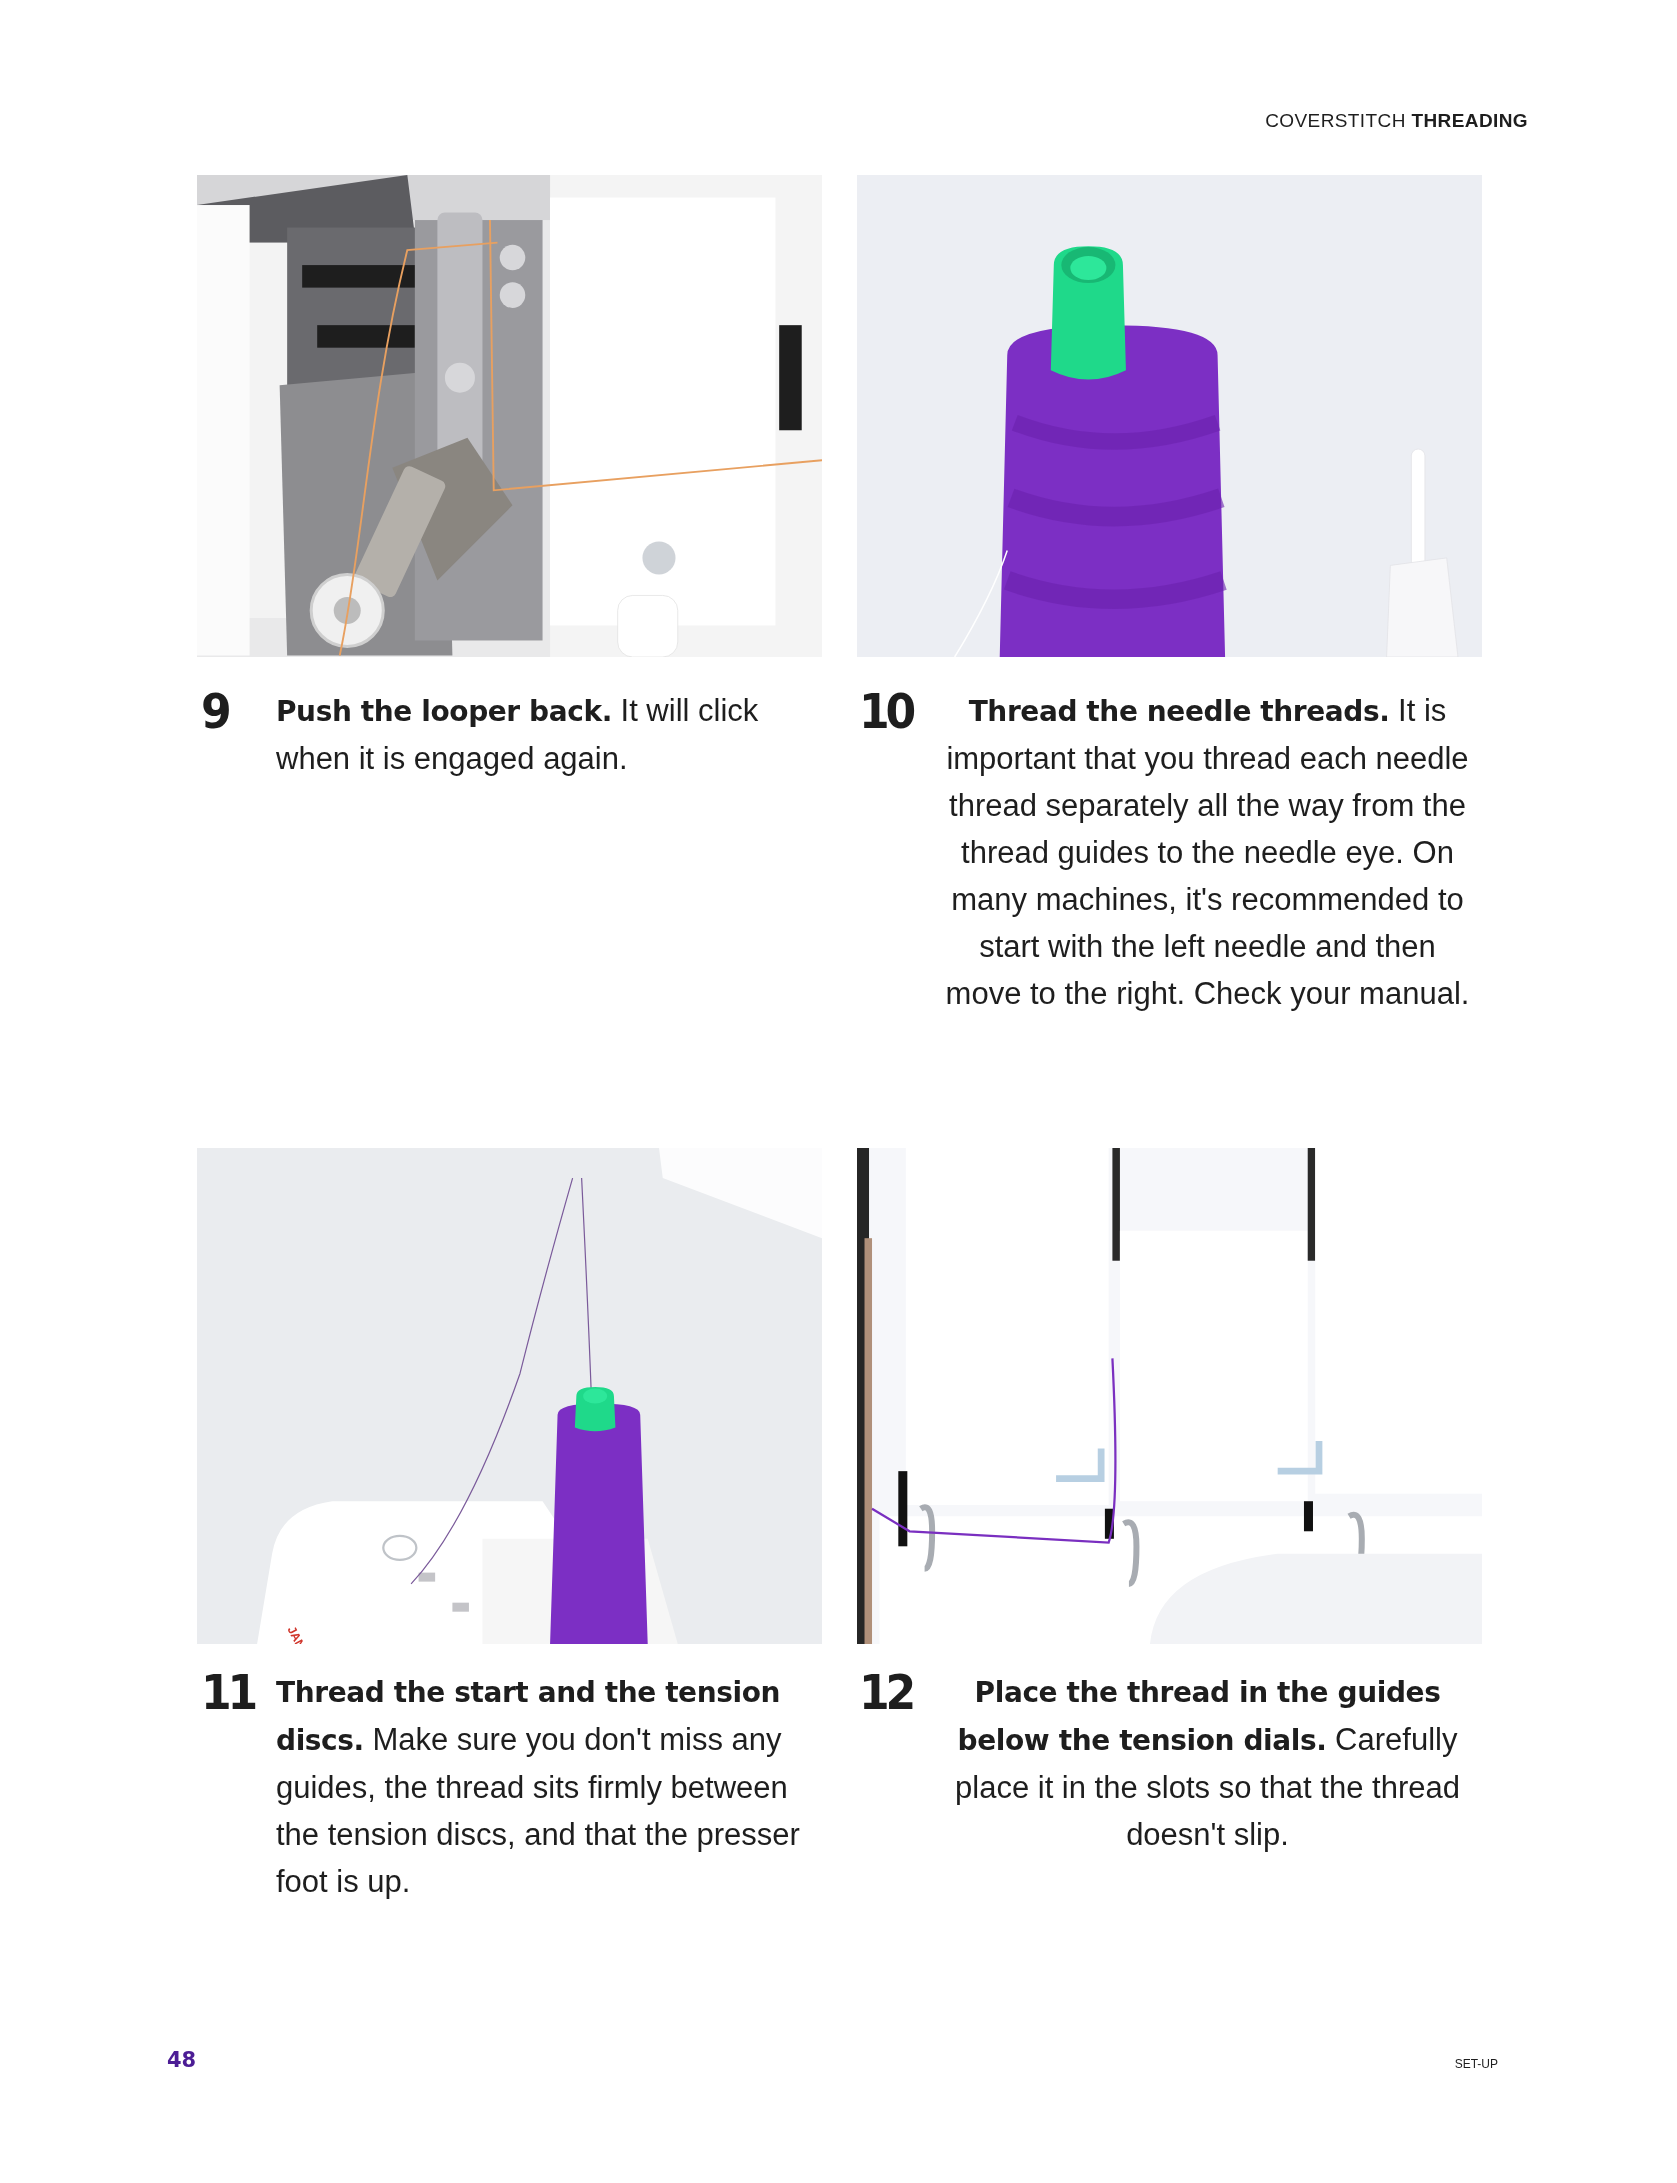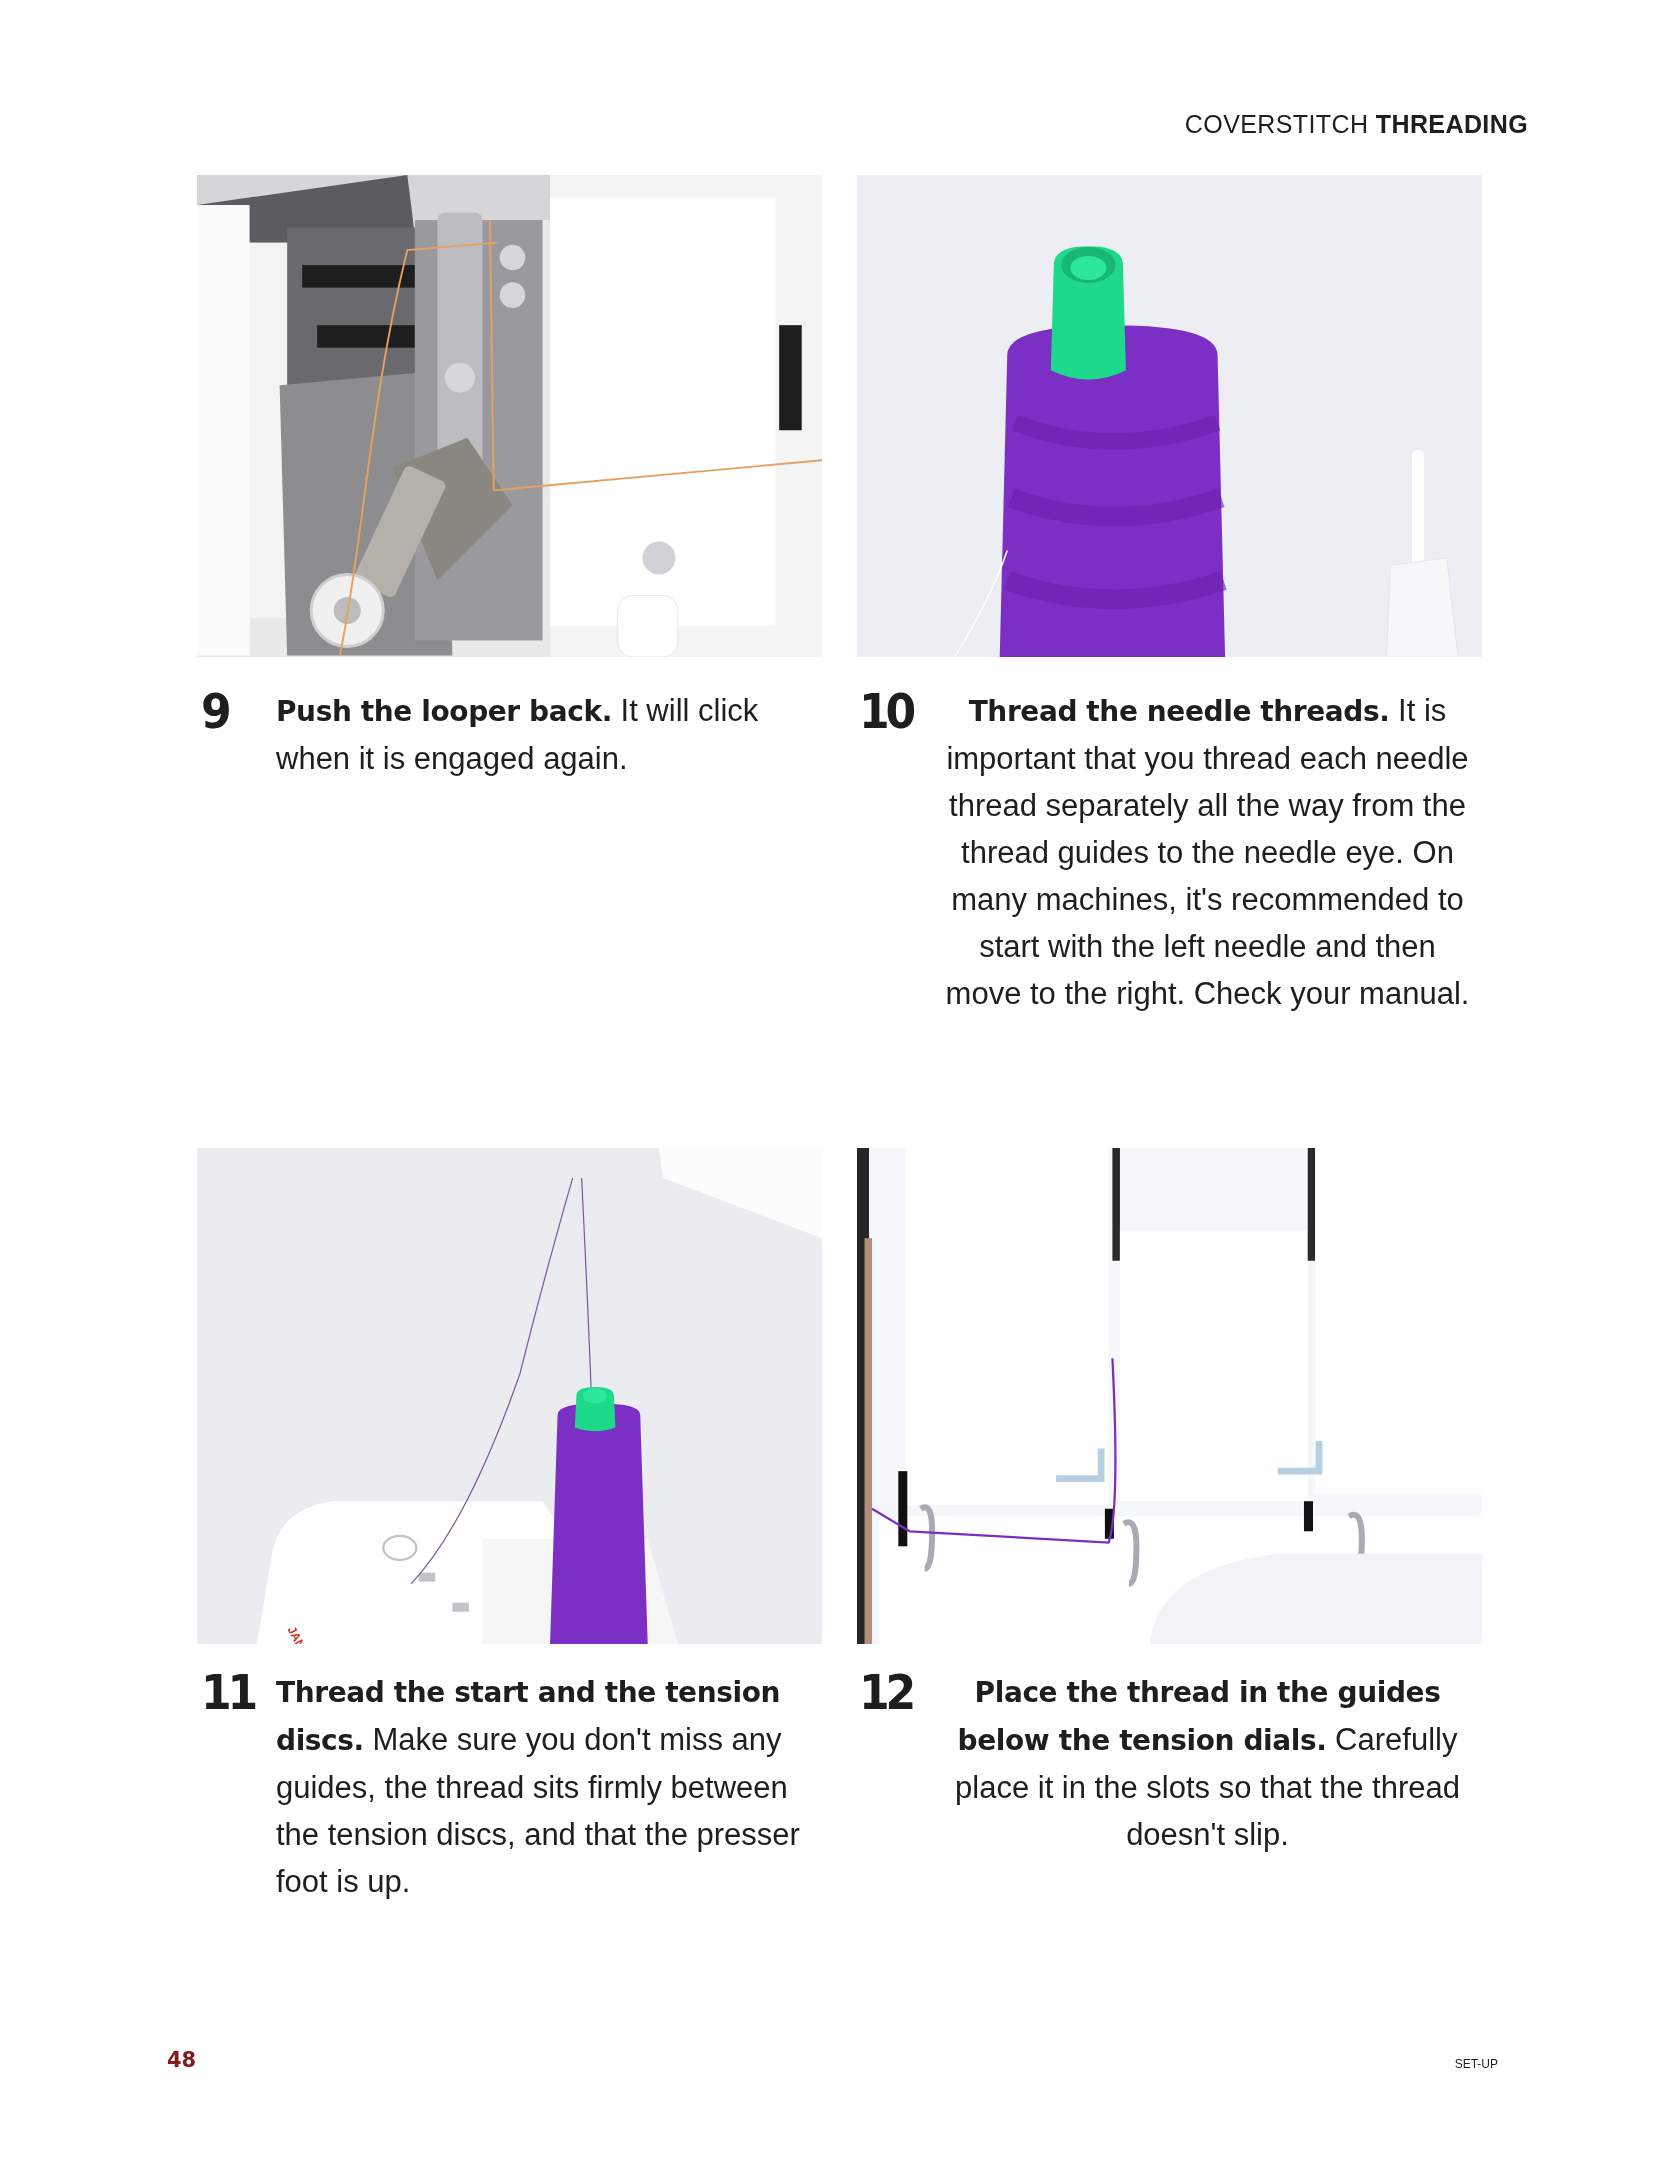--- a/index.html
+++ b/index.html
@@ -1,19 +1,19 @@
 <!DOCTYPE html>
 <html style="font-size:12px"><head>
 <meta charset="utf-8">
 <style>
   html, body { margin: 0; padding: 0; background: #ffffff; }
   body { width: 1678px; height: 2183px; position: relative; overflow: hidden;
          font-family: "Liberation Sans", sans-serif; color: #1e1e1e; }
 
-  .running-head { position: absolute; top: 110px; right: 150px; font-size: 25px;
+  .running-head { position: absolute; top: 110px; right: 150px; font-size: 19px;
                   letter-spacing: 0.4px; color: #1e1e1e; }
   .running-head .rh-bold { font-weight: bold; }
 
   .photo { position: absolute; overflow: hidden; }
   .photo svg { display: block; width: 100%; height: 100%; }
   #photo-9  { left: 197px;  top: 175px;  width: 625px; height: 482px; }
   #photo-10 { left: 857px; top: 175px;  width: 625px; height: 482px; }
   #photo-11 { left: 197px;  top: 1148px; width: 625px; height: 496px; }
   #photo-12 { left: 857px; top: 1148px; width: 625px; height: 496px; }
 
@@ -25,21 +25,21 @@
                line-height: 47px; color: #1e1e1e; }
   .step-text .lead { font-family: "DejaVu Sans", sans-serif; font-weight: bold;
                      font-size: 28px; letter-spacing: -0.4px; }
   #step-9  { left: 201px;  top: 687px; }
   #step-10 { left: 859px; top: 687px; }
   #step-11 { left: 201px;  top: 1668px; }
   #step-12 { left: 859px; top: 1668px; }
   #step-10 .step-text, #step-12 .step-text { left: 78px; width: 541px; text-align: center; }
 
   .folio { position: absolute; top: 2048px; left: 167px; font-family: "DejaVu Sans", sans-serif;
-           font-weight: bold; font-size: 21px; color: #7f1d1d; text-align: right; }
+           font-weight: bold; font-size: 21px; color: #4c1d95; text-align: right; }
   .section-label { position: absolute; top: 2057px; right: 180px; font-size: 12px; color: #1e1e1e; }
 </style>
 </head>
 <body>
 
 <div class="running-head">
   <span>COVERSTITCH</span>
   <span class="rh-bold">THREADING</span>
 </div>
 

